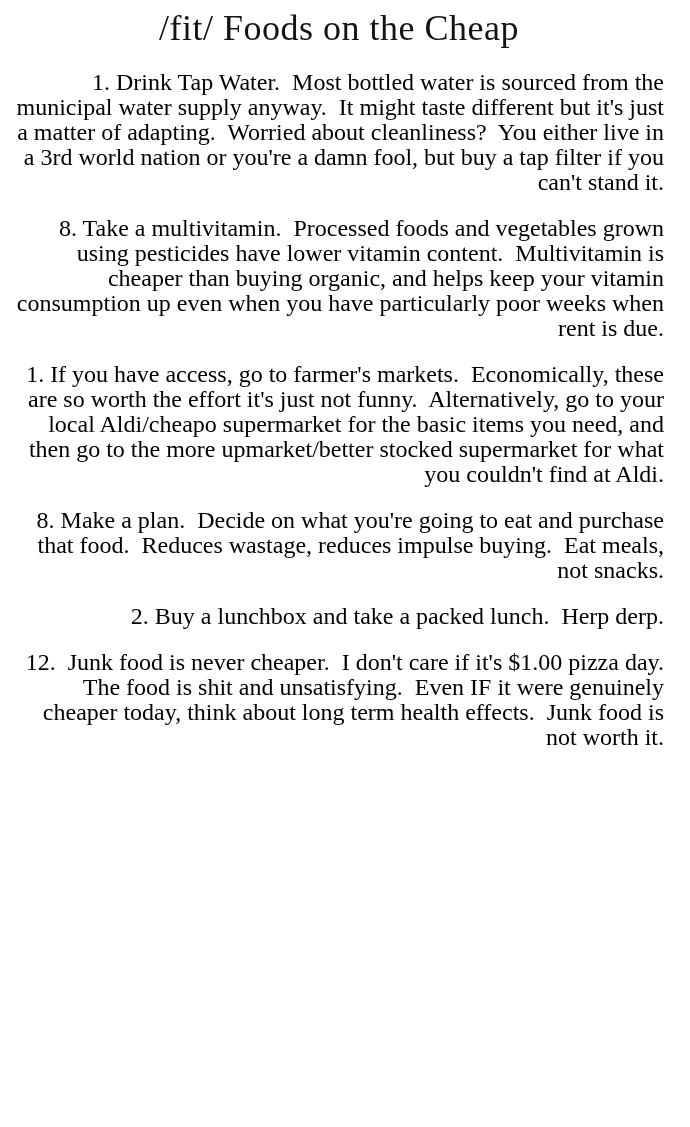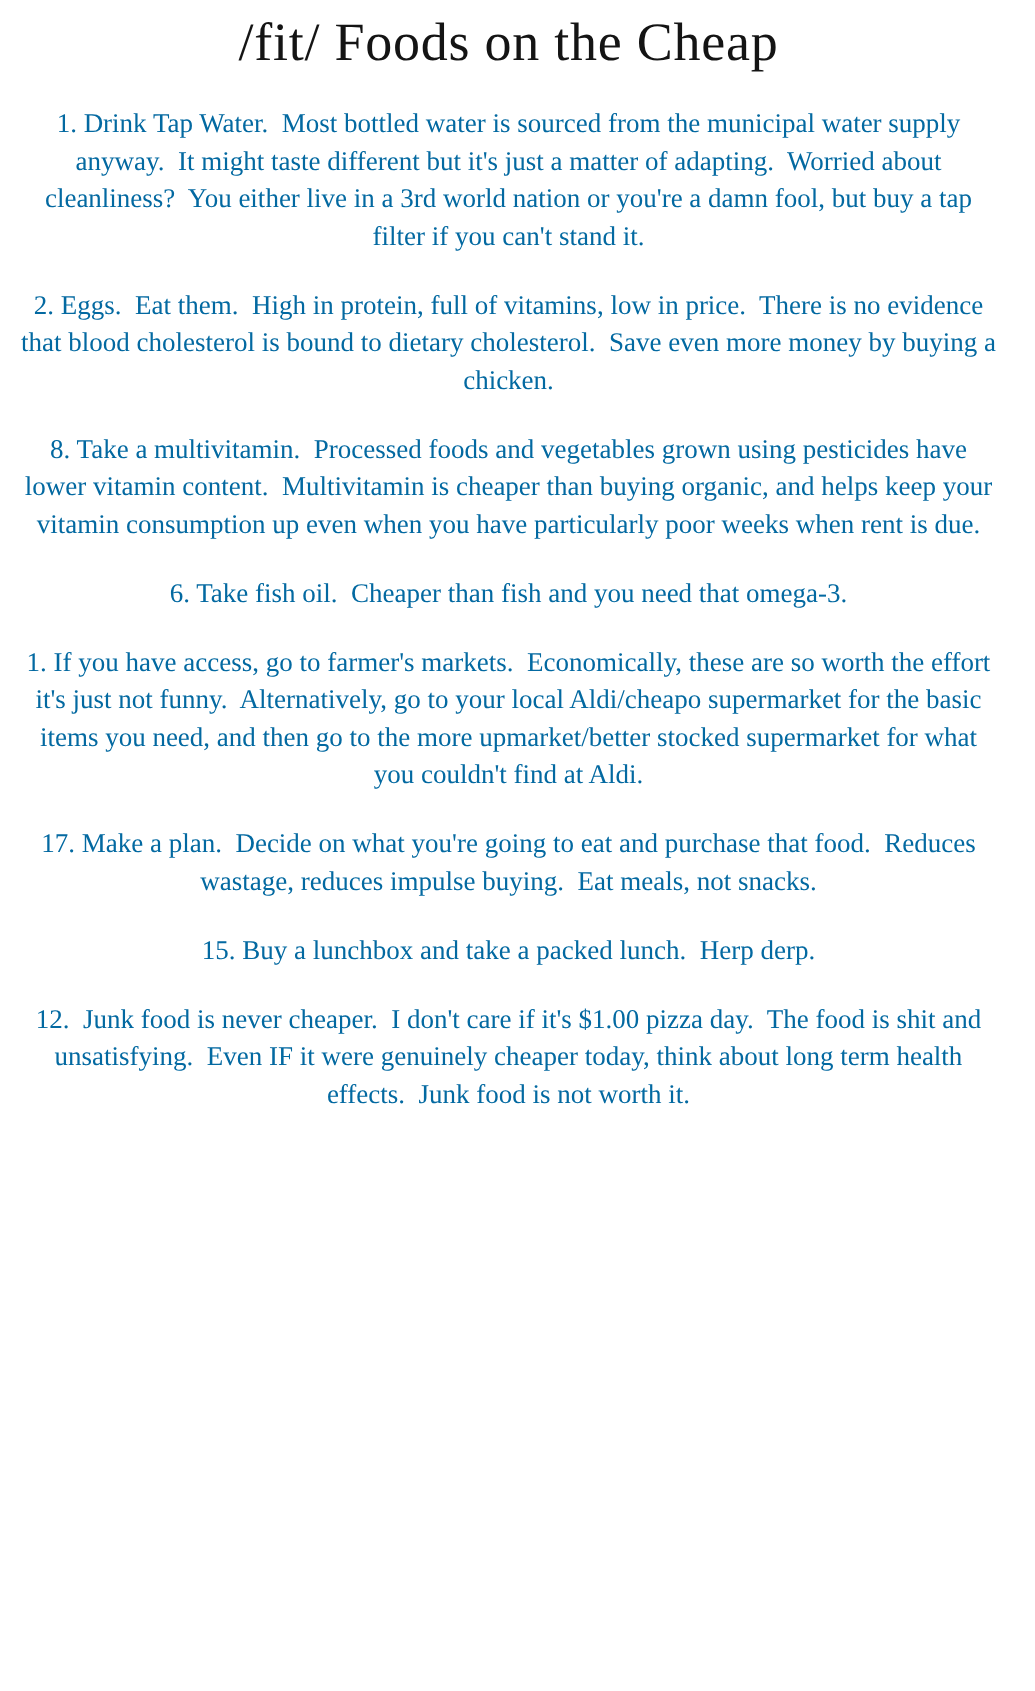--- a/index.html
+++ b/index.html
@@ -20,37 +20,35 @@
     font-family: "Liberation Serif", serif;
     font-weight: 400;
     font-size: 36px;
     line-height: 44px;
     text-align: center;
     margin: 0 0 20px 0;
     color: #141414;
     letter-spacing: 0.5px;
   }
   .tip {
-    font-size: 18px;
+    font-size: 24px;
     line-height: 25px;
     margin: 0 0 21px 0;
     white-space: pre-wrap;
-    text-align: center;
-    color: #0369a1;
+    text-align: right;
+    color: #000000;
   }
   .tip:last-child {
     margin-bottom: 16px;
   }
 </style>
 </head>
 <body>
 
 <div class="page">
   <h1 class="doc-title">/fit/ Foods on the Cheap</h1>
   <p class="tip">1. Drink Tap Water.  Most bottled water is sourced from the municipal water supply anyway.  It might taste different but it's just a matter of adapting.  Worried about cleanliness?  You either live in a 3rd world nation or you're a damn fool, but buy a tap filter if you can't stand it.</p>
-  <p class="tip">2. Eggs.  Eat them.  High in protein, full of vitamins, low in price.  There is no evidence that blood cholesterol is bound to dietary cholesterol.  Save even more money by buying a chicken.</p>
   <p class="tip">8. Take a multivitamin.  Processed foods and vegetables grown using pesticides have lower vitamin content.  Multivitamin is cheaper than buying organic, and helps keep your vitamin consumption up even when you have particularly poor weeks when rent is due.</p>
-  <p class="tip">6. Take fish oil.  Cheaper than fish and you need that omega-3.</p>
   <p class="tip">1. If you have access, go to farmer's markets.  Economically, these are so worth the effort it's just not funny.  Alternatively, go to your local Aldi/cheapo supermarket for the basic items you need, and then go to the more upmarket/better stocked supermarket for what you couldn't find at Aldi.</p>
-  <p class="tip">17. Make a plan.  Decide on what you're going to eat and purchase that food.  Reduces wastage, reduces impulse buying.  Eat meals, not snacks.</p>
-  <p class="tip">15. Buy a lunchbox and take a packed lunch.  Herp derp.</p>
+  <p class="tip">8. Make a plan.  Decide on what you're going to eat and purchase that food.  Reduces wastage, reduces impulse buying.  Eat meals, not snacks.</p>
+  <p class="tip">2. Buy a lunchbox and take a packed lunch.  Herp derp.</p>
   <p class="tip">12.  Junk food is never cheaper.  I don't care if it's $1.00 pizza day.  The food is shit and unsatisfying.  Even IF it were genuinely cheaper today, think about long term health effects.  Junk food is not worth it.</p>
 </div>
 
 </body></html>

